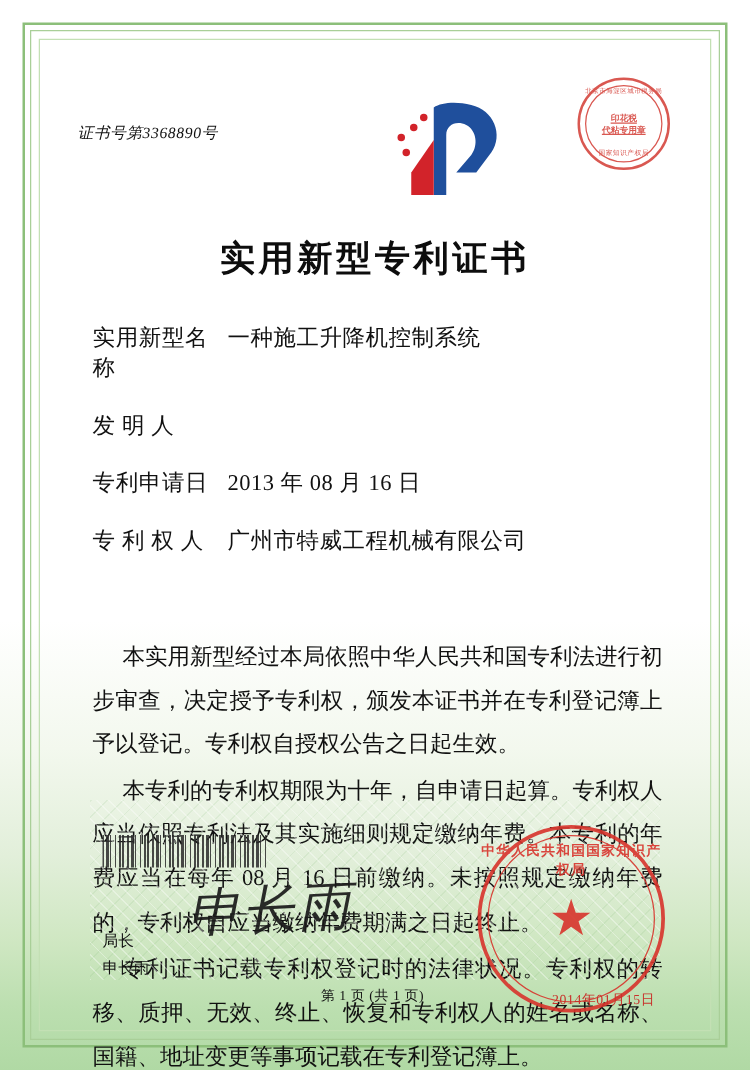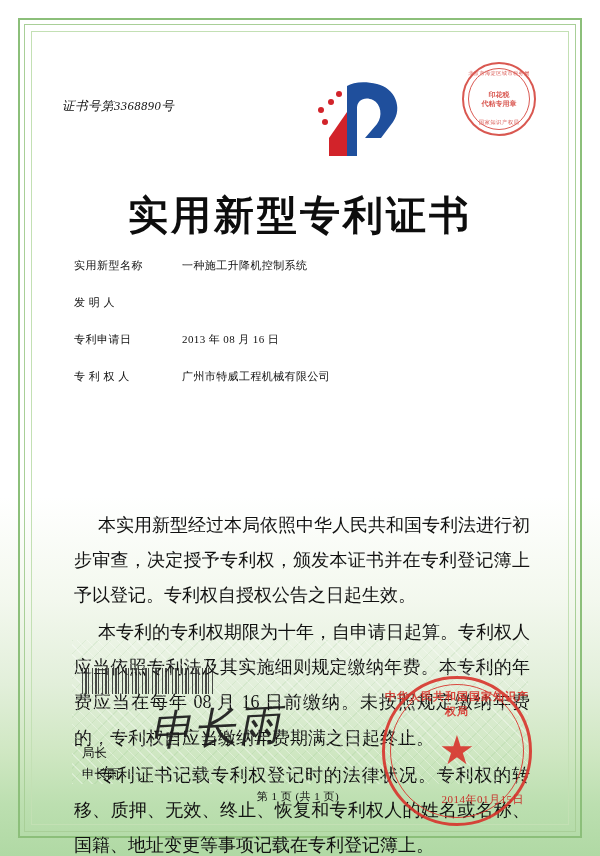--- a/index.html
+++ b/index.html
@@ -111,55 +111,56 @@
   }
   .top-stamp .mid-text {
     position: absolute;
     left: 0;
     top: 27px;
     width: 100%;
     text-align: center;
     font-size: 7px;
     line-height: 1.25;
     font-weight: bold;
+    text-decoration: underline;
   }
   .top-stamp .bot-text {
     position: absolute;
     left: 0;
     bottom: 8px;
     width: 100%;
     text-align: center;
     font-size: 5.4px;
     letter-spacing: 0.4px;
   }
 
   .main-title {
     position: absolute;
     left: 0;
     right: 0;
     top: 148px;
     text-align: center;
-    font-size: 40px;
+    font-size: 28px;
     font-weight: bold;
     letter-spacing: 3px;
     color: #0d0d0d;
     font-family: "DejaVu Serif", "Liberation Serif", serif;
   }
 
   .fields {
     position: absolute;
     left: 34px;
     right: 30px;
     top: 218px;
   }
   .field-row {
     display: flex;
     align-items: baseline;
     margin-bottom: 22px;
-    font-size: 11px;
+    font-size: 18px;
     color: #111;
   }
   .field-label {
     width: 108px;
     flex: 0 0 108px;
     letter-spacing: 0.5px;
   }
   .field-value {
     flex: 1;
     letter-spacing: 0.4px;
@@ -219,21 +220,21 @@
     color: #1a1a1a;
     letter-spacing: 2px;
     transform: rotate(-3deg);
     opacity: 0.92;
   }
 
   
   .seal {
     position: absolute;
     right: 28px;
-    top: 636px;
+    top: 620px;
     width: 150px;
     height: 150px;
     border-radius: 50%;
     border: 3px solid #d8342c;
     box-sizing: border-box;
     color: #d8342c;
     opacity: 0.9;
   }
   .seal .seal-inner-ring {
     position: absolute;

